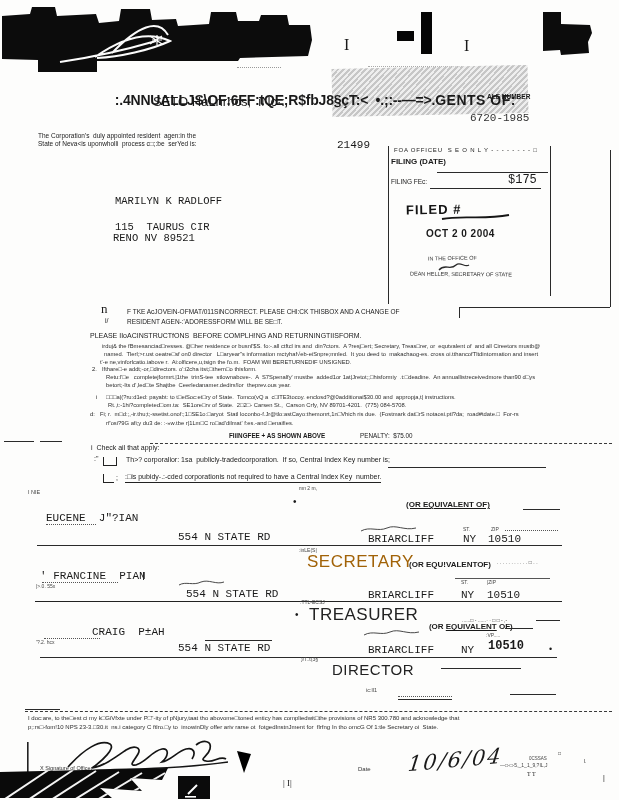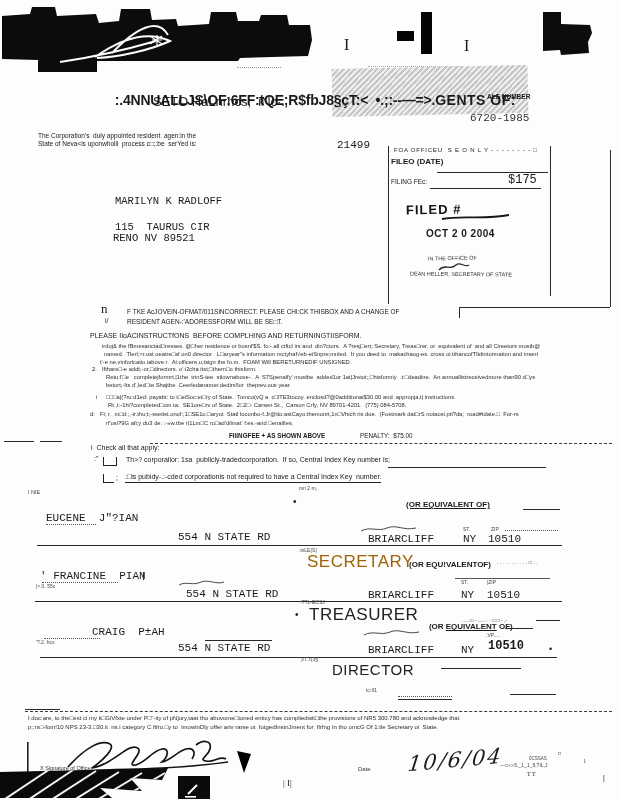--- a/index.html
+++ b/index.html
@@ -53,21 +53,21 @@
   <div class="t mono" style="left:115px;top:221px;font-size:10.5px;">115  TAURUS CIR</div>
   <div class="t mono" style="left:113px;top:232px;font-size:10.5px;">RENO NV 89521</div>
 
   <div class="vline" style="left:388px;top:146px;height:158px;"></div>
   <div class="vline" style="left:550px;top:146px;height:150px;"></div>
   <div class="vline" style="left:610px;top:150px;height:157px;"></div>
   <div class="hline" style="left:459px;top:307px;width:151px;"></div>
   <div class="vline" style="left:459px;top:307px;height:11px;"></div>
 
   <div class="t sans" style="left:394px;top:147px;font-size:6px;letter-spacing:0.8px;">FOA OFFICEU  S E O N L Y - - - - - - - - □</div>
-  <div class="t sans" style="left:391px;top:157px;font-size:8px;font-weight:bold;">FILEO (DATE)</div>
+  <div class="t sans" style="left:391px;top:157px;font-size:8px;font-weight:bold;">FILING (DATE)</div>
   <div class="hline" style="left:437px;top:172px;width:111px;"></div>
   <div class="t sans" style="left:391px;top:178px;font-size:6.5px;">FILING FEc:</div>
   <div class="hline" style="left:430px;top:188px;width:111px;"></div>
   <div class="t mono" style="left:508px;top:174px;font-size:12px;">$175</div>
 
   <div class="t sans stamp" style="left:406px;top:203px;font-size:13px;transform:rotate(-1deg);">FILED #</div>
   <svg style="left:441px;top:211px;" width="70" height="12" viewBox="0 0 70 12">
       <path d="M1,8 C20,4 42,9 68,4" stroke="#161616" stroke-width="1.8" fill="none"></path>
     </svg>
   <div class="t sans" style="left:426px;top:228px;font-size:10px;font-weight:bold;letter-spacing:0.5px;">OCT 2 0 2004</div>

